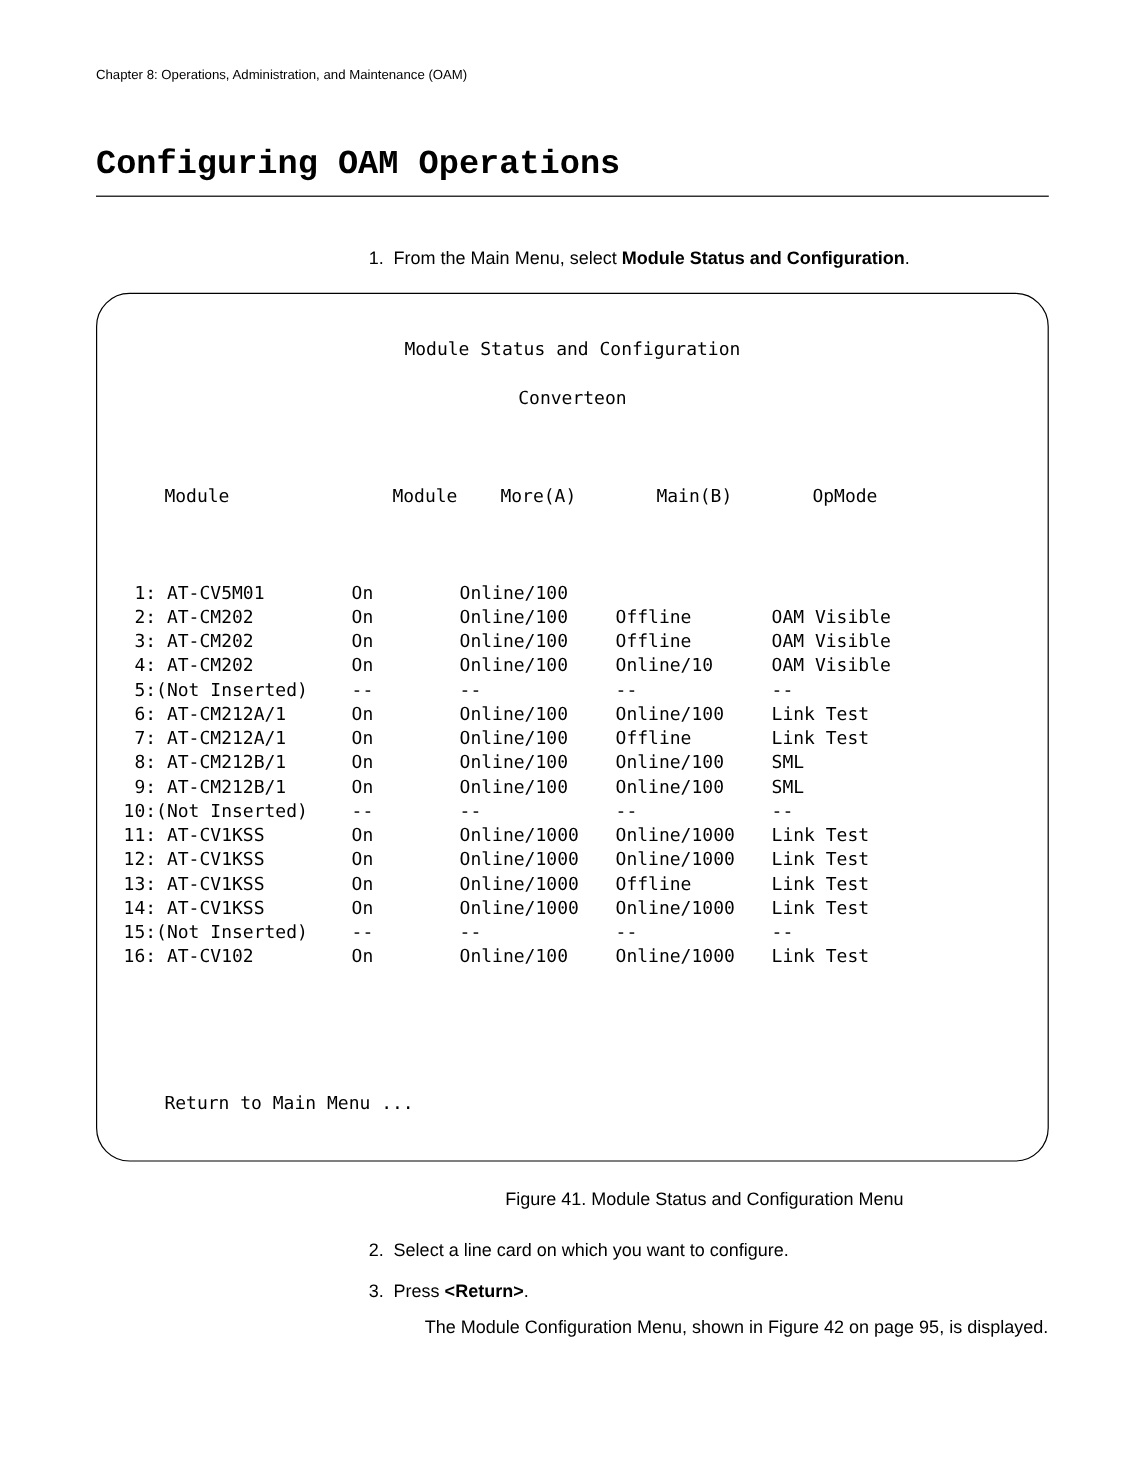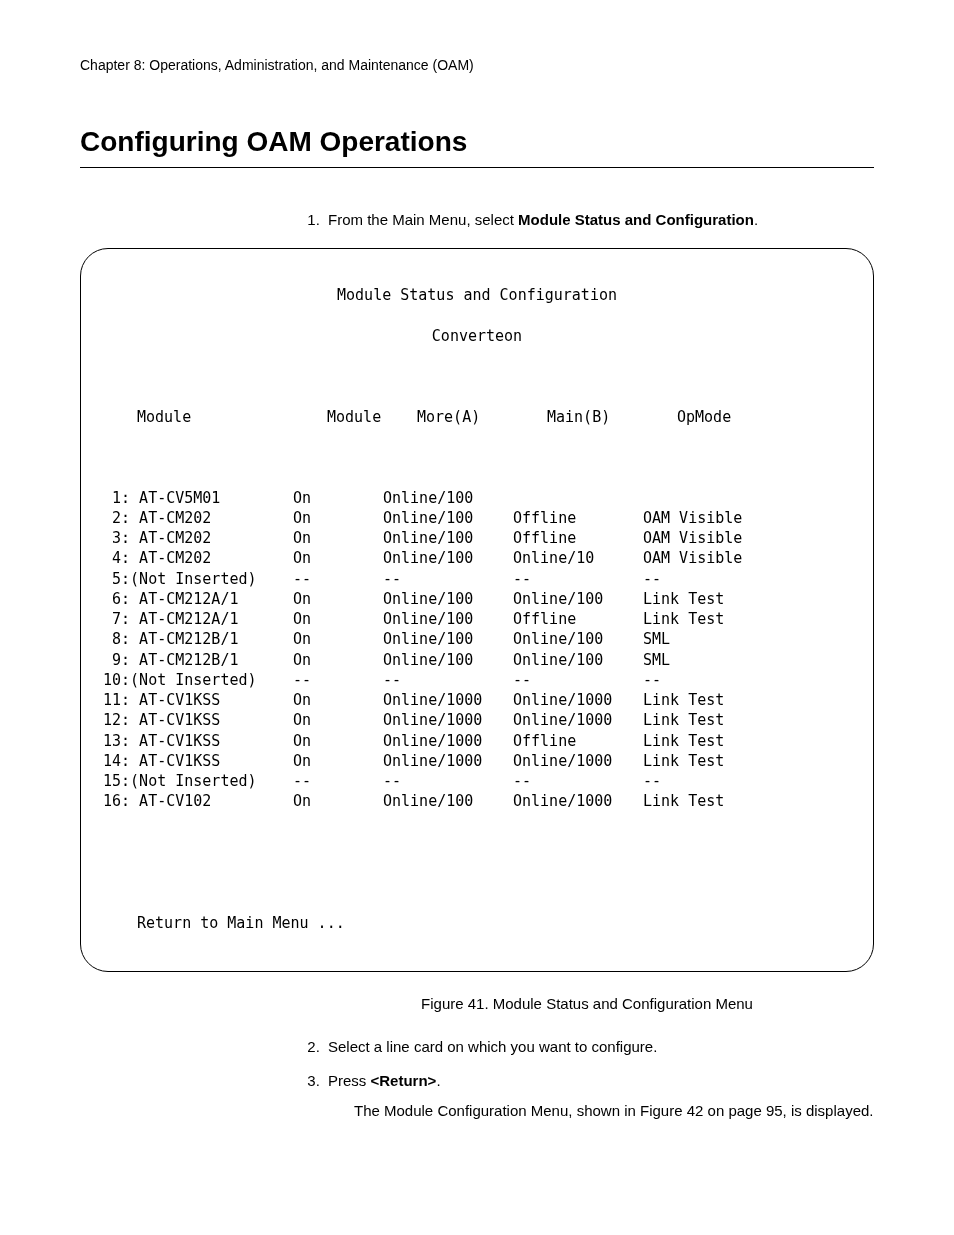--- a/index.html
+++ b/index.html
@@ -7,25 +7,25 @@
     font-size: 15px;
     color: #000;
     background: #fff;
     margin: 0;
     padding: 56px 80px 40px 80px;
     width: 954px;
     box-sizing: border-box;
     line-height: 1.35;
   }
   .chapter-header {
-    font-size: 14px;
+    font-size: 11px;
     margin-bottom: 48px;
   }
   h1.section-title {
-    font-family: Liberation Sans, sans-serif;
+    font-family: Liberation Mono, monospace;
     font-size: 28px;
     font-weight: bold;
     margin: 12px 0 6px 0;
   }
   .title-rule {
     border: none;
     border-top: 1px solid #000;
     margin: 0 0 42px 0;
   }
   .body-block {

